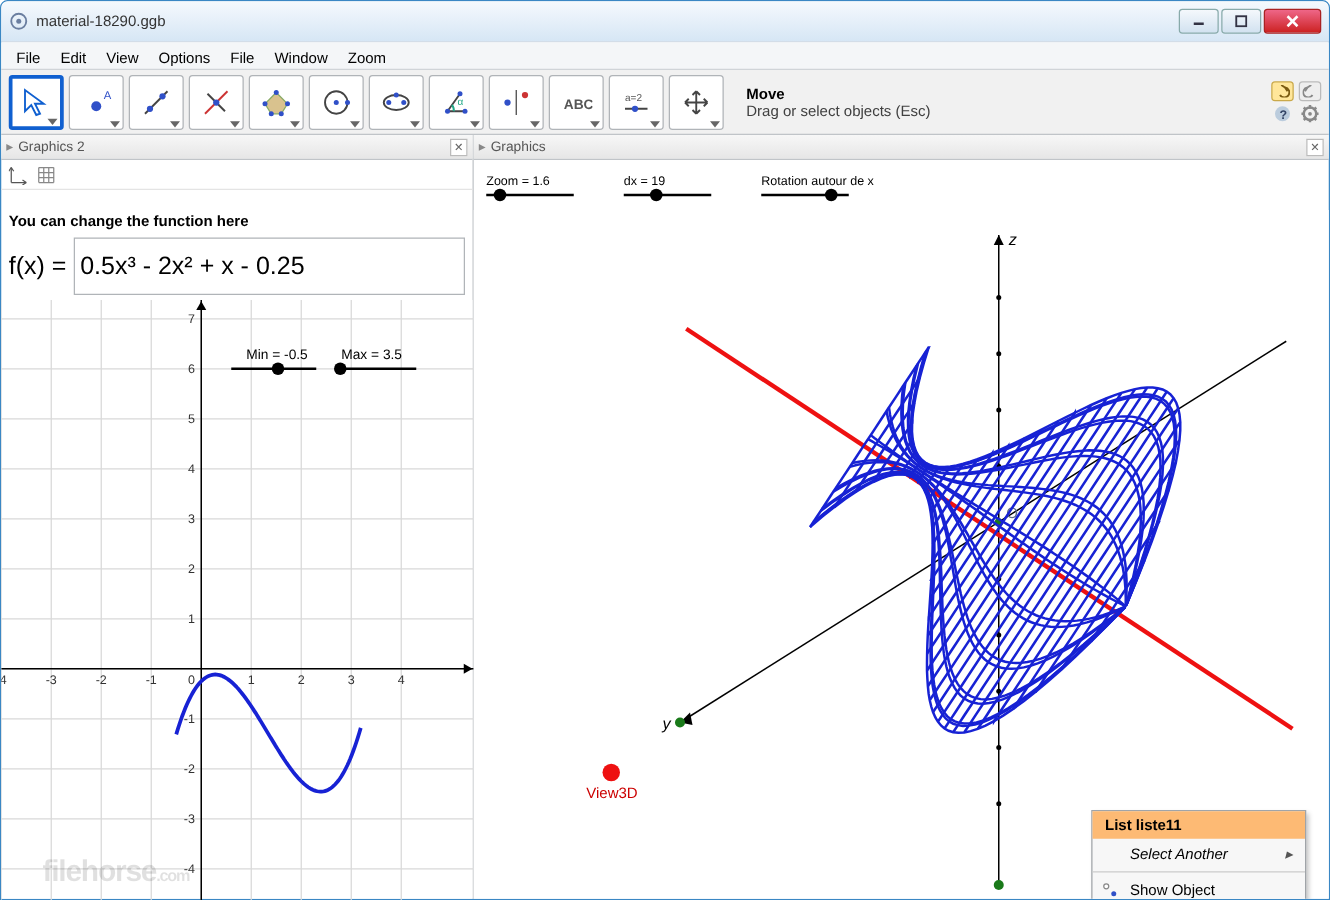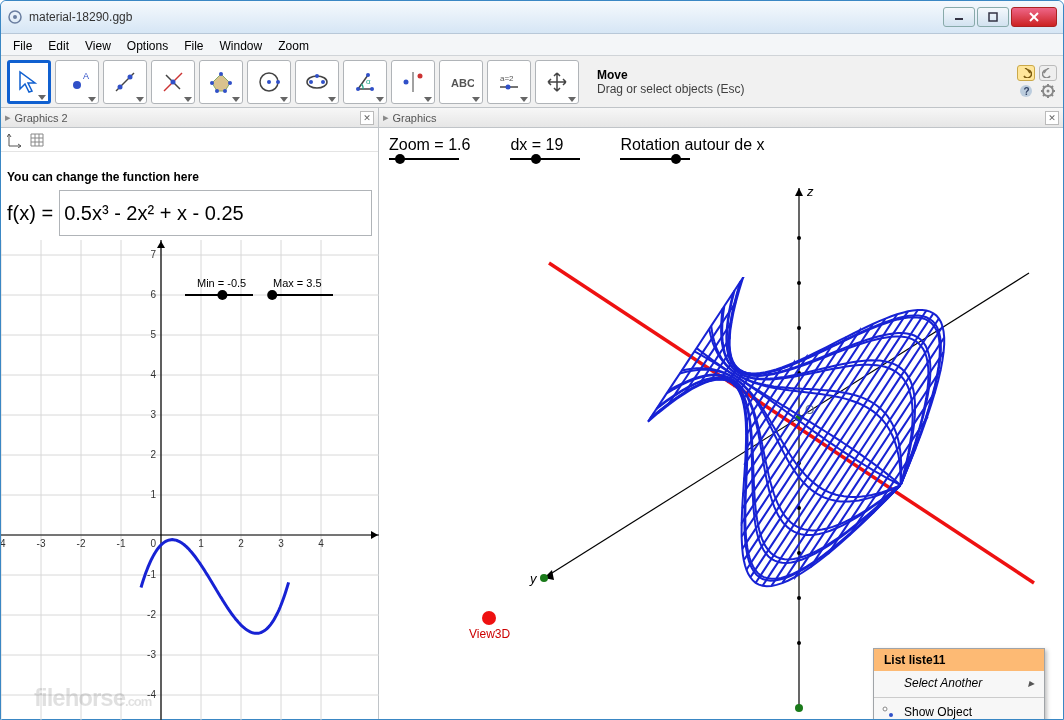--- a/index.html
+++ b/index.html
@@ -38,21 +38,21 @@
 .left-icons { height: 24px; display: flex; align-items: center; gap: 6px; padding: 0 6px; border-bottom: 1px solid #e4e4e4; }
 .func-area { padding: 4px 6px; }
 .func-label { font-size: 12px; font-weight: bold; margin: 14px 0 6px 0; }
 .func-row { display: flex; align-items: center; gap: 6px; }
 .func-fx { font-size: 20px; }
 .func-input { flex: 1; height: 46px; border: 1px solid #b0b4b8; font-size: 20px; padding: 0 4px; }
 
 .plot2d { flex: 1; position: relative; background: #fff; }
 
 .right { flex: 1; display: flex; flex-direction: column; position: relative; }
-.sliders { height: 40px; display: flex; align-items: center; gap: 40px; padding: 4px 10px; font-size: 16px; }
+.sliders { height: 40px; display: flex; align-items: center; gap: 40px; padding: 4px 10px; font-size: 10px; }
 .slider { display: flex; flex-direction: column; align-items: start; }
 .slider .track { width: 70px; height: 2px; background: #000; position: relative; margin-top: 4px; }
 .slider .thumb { position: absolute; top: -4px; width: 10px; height: 10px; background: #000; border-radius: 50%; }
 .canvas3d { flex: 1; position: relative; background: #fff; overflow: hidden; }
 
 .context-menu { position: absolute; right: 18px; top: 480px; width: 172px; background: #f7f7f7; border: 1px solid #a0a4a8; box-shadow: 2px 2px 4px rgba(0,0,0,.25); font-size: 12px; }
 .cm-title { padding: 4px 10px; font-weight: bold; background: #fdba74; }
 .cm-item { padding: 5px 10px 5px 30px; display: flex; align-items: center; position: relative; cursor: pointer; }
 .cm-item .ic { position: absolute; left: 6px; width: 16px; height: 16px; display: flex; align-items: center; justify-content: center; }
 .cm-sep { height: 1px; background: #ccc; margin: 2px 0; }

